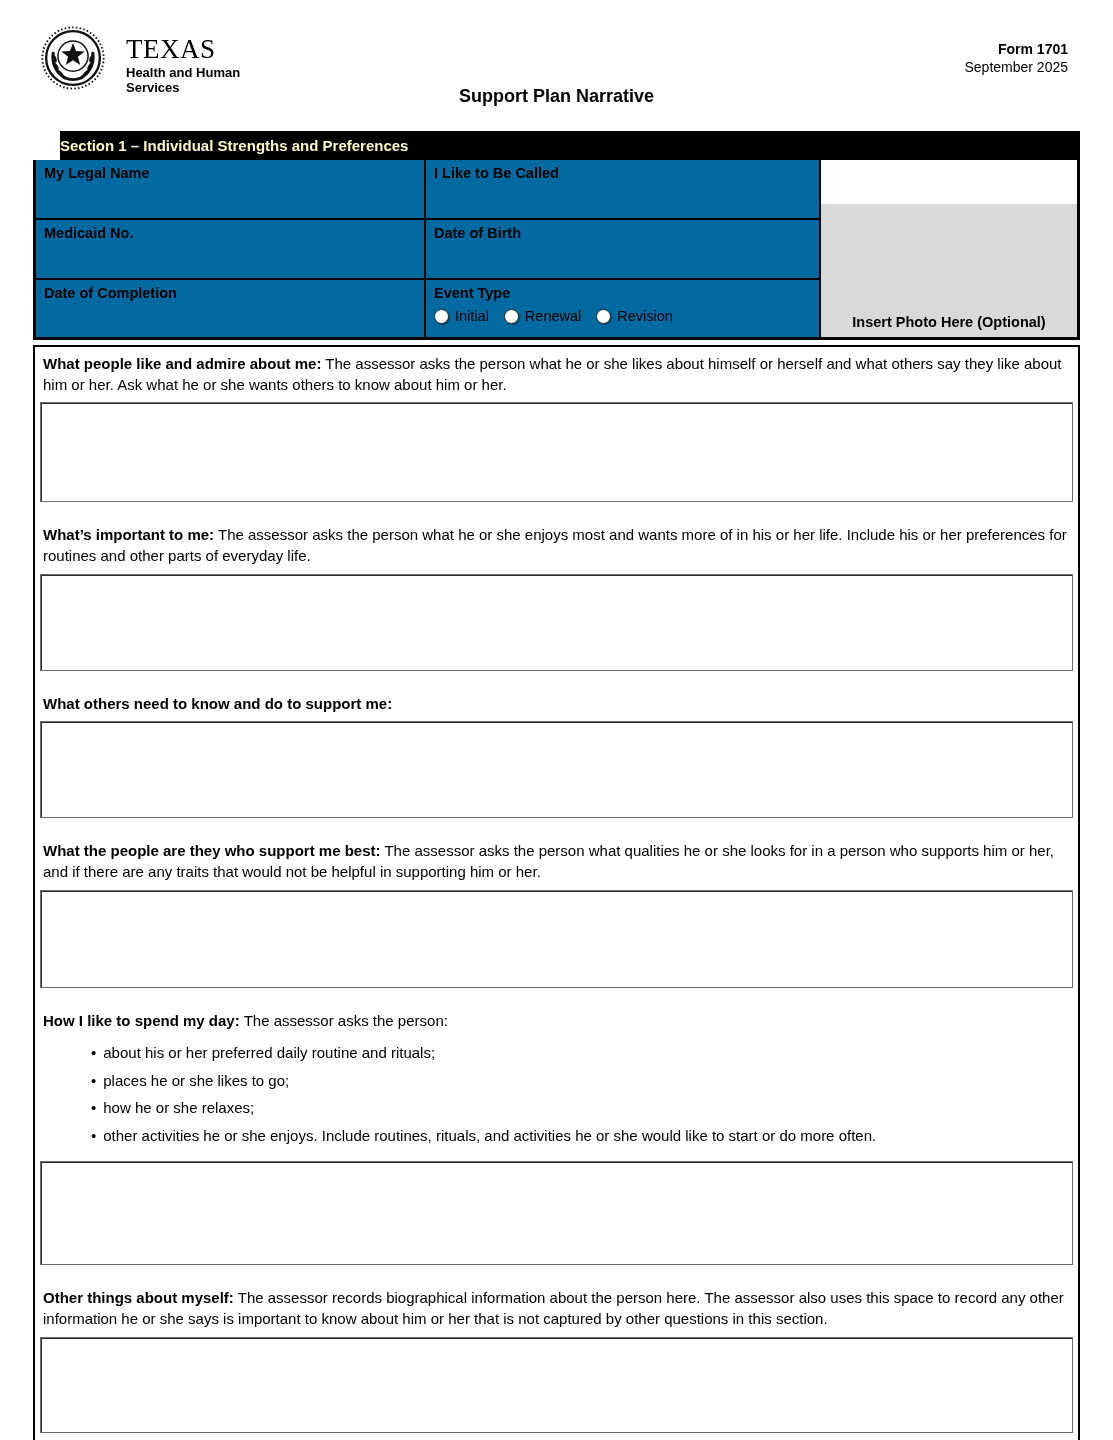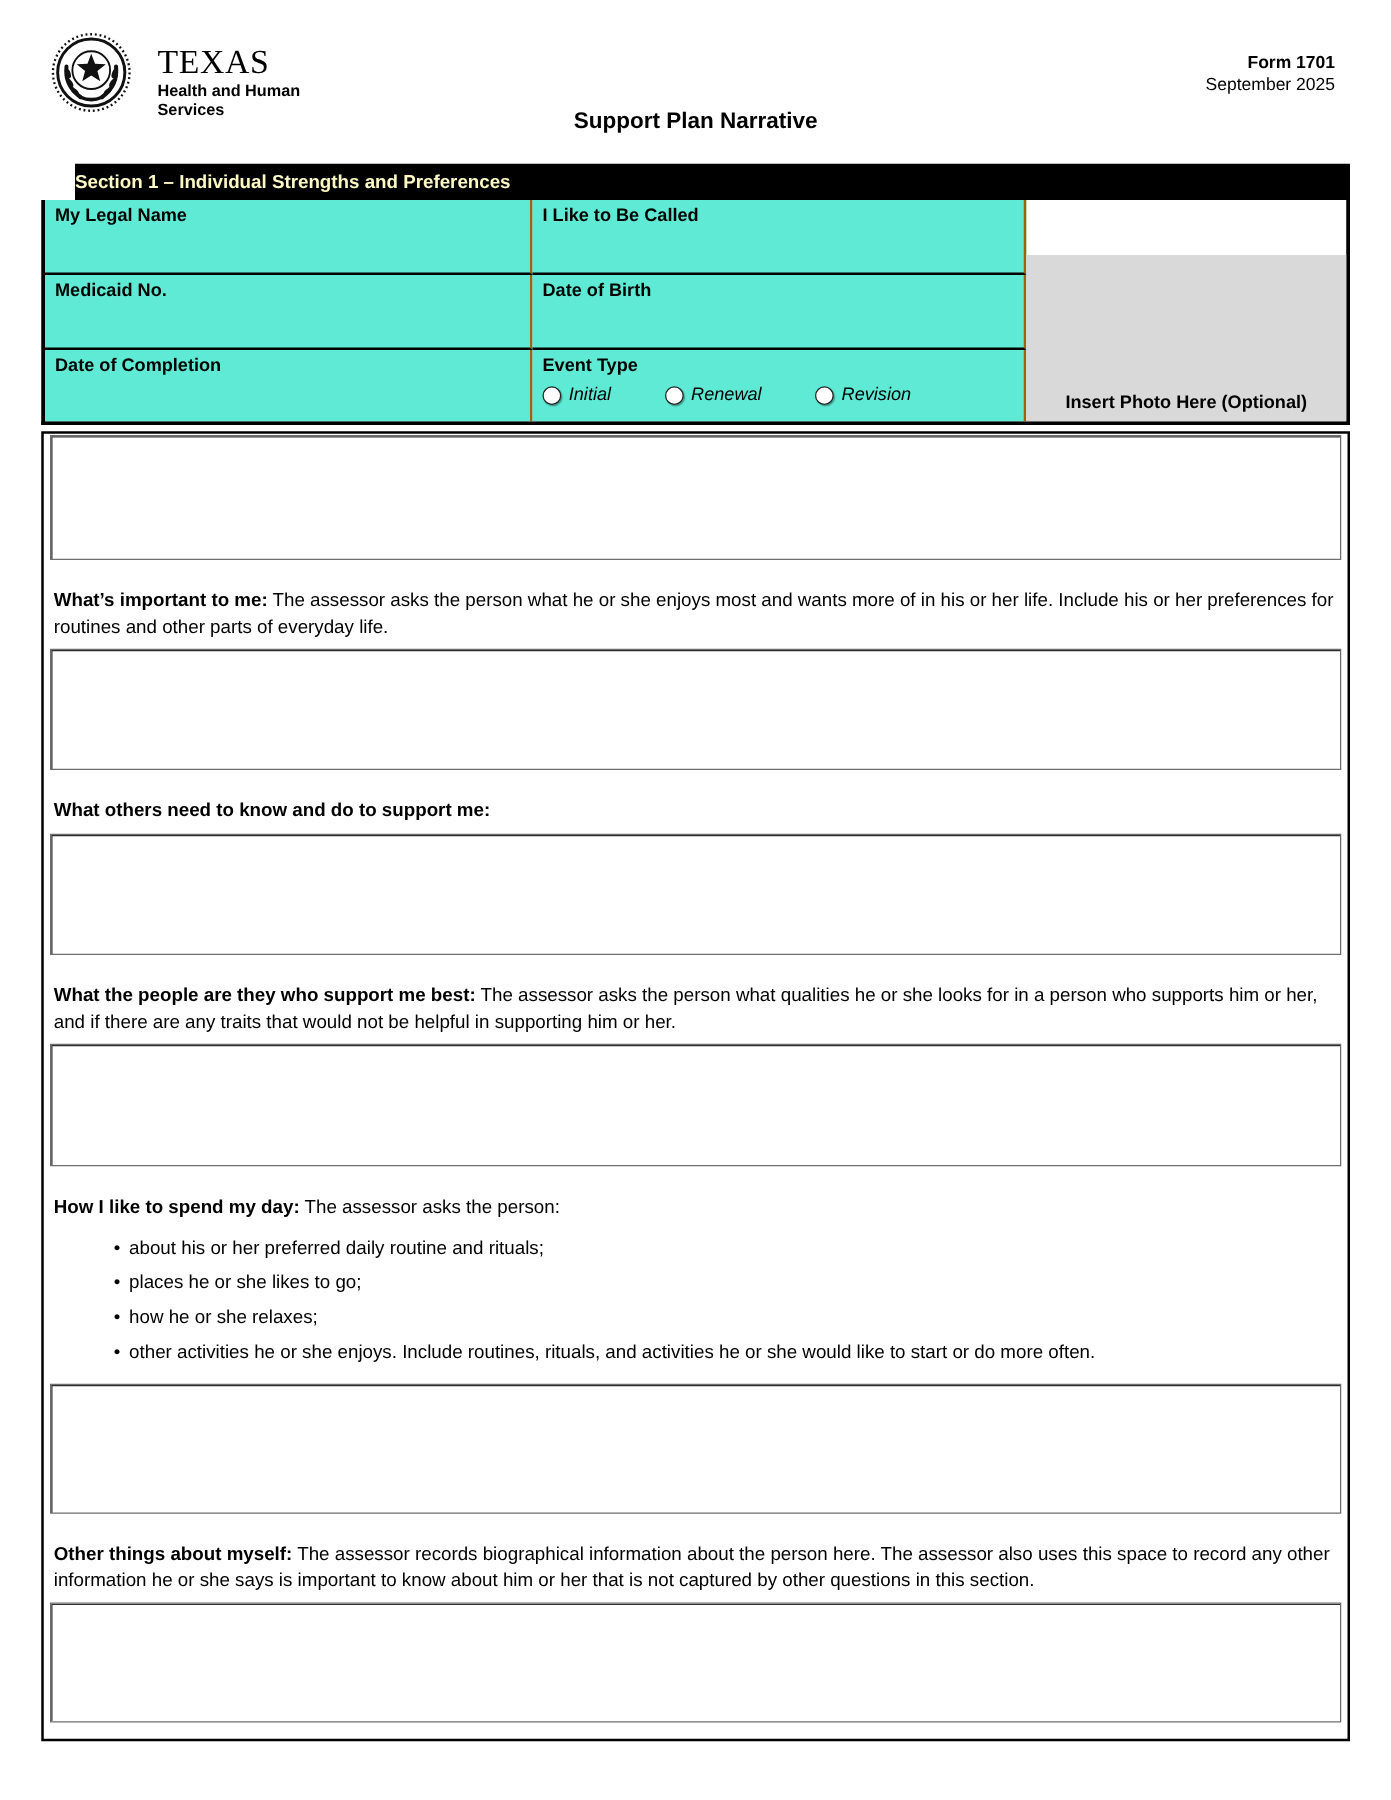--- a/index.html
+++ b/index.html
@@ -31,36 +31,36 @@
     height:29px; line-height:29px;
     text-align:left; font-size:15px; font-weight:bold;margin-left:27px;
   }
   .info-table {
     display:grid;
     grid-template-columns:390px 395px 1fr;
     grid-template-rows:60px 60px 57px;
     border:3px solid #000; border-top:none;
   }
   .cell {
-    background:#5eead4;
+    background:#0369a1;
     padding:5px 8px;
     font-size:14.5px; font-weight:bold;
-    border-right:2px solid #a16207;
+    border-right:2px solid #000000;
     border-bottom:2px solid #000;
   }
   .cell.last-row { border-bottom:none; }
   .photo-cell {
     grid-column:3; grid-row:1 / span 3;
     background:#d9d9d9;
     border-right:none; border-bottom:none;
     display:flex; align-items:flex-end; justify-content:center;
     padding-bottom:7px;
     font-size:14.5px; font-weight:bold;margin-top:44px;
   }
-  .radio-row { display:flex; gap:43px; margin-top:7px; align-items:center; font-weight:normal;font-style:italic; }
+  .radio-row { display:flex; gap:15px; margin-top:7px; align-items:center; font-weight:normal; }
   .radio-opt { display:flex; align-items:center; gap:6px; font-size:14.5px; }
   .radio-circle {
     width:15px; height:15px; border-radius:50%;
     background:#fff; border:1.5px solid #222;
     box-shadow:1px 1px 1px rgba(0,0,0,.35);
     display:inline-block; flex:0 0 auto;
   }
 
   
   .qwrap { border:2px solid #000; margin-top:5px; padding:1px 0 13px; }
@@ -150,20 +150,24 @@
           </span>
         </div>
       </div>
       <div class="cell photo-cell">
         <span>Insert Photo Here (Optional)</span>
       </div>
     </div>
 
     <div class="qwrap">
 
+      <div class="qtext">
+        <span class="qlabel">What people like and admire about me:</span>
+        <span>The assessor  asks the person what he or she likes about himself or herself and what others say they like about him or her. Ask what he or she wants others to know about him or her.</span>
+      </div>
       <div class="qbox" style="height:100px;"></div>
 
       <div class="qtext spaced">
         <span class="qlabel">What’s important to me:</span>
         <span>The assessor asks the person what he or she enjoys most and wants more of in his or her life. Include his or her preferences for routines and other parts of everyday life.</span>
       </div>
       <div class="qbox" style="height:97px;"></div>
 
       <div class="qtext spaced">
         <span class="qlabel">What others need to know and do to support me:</span>

